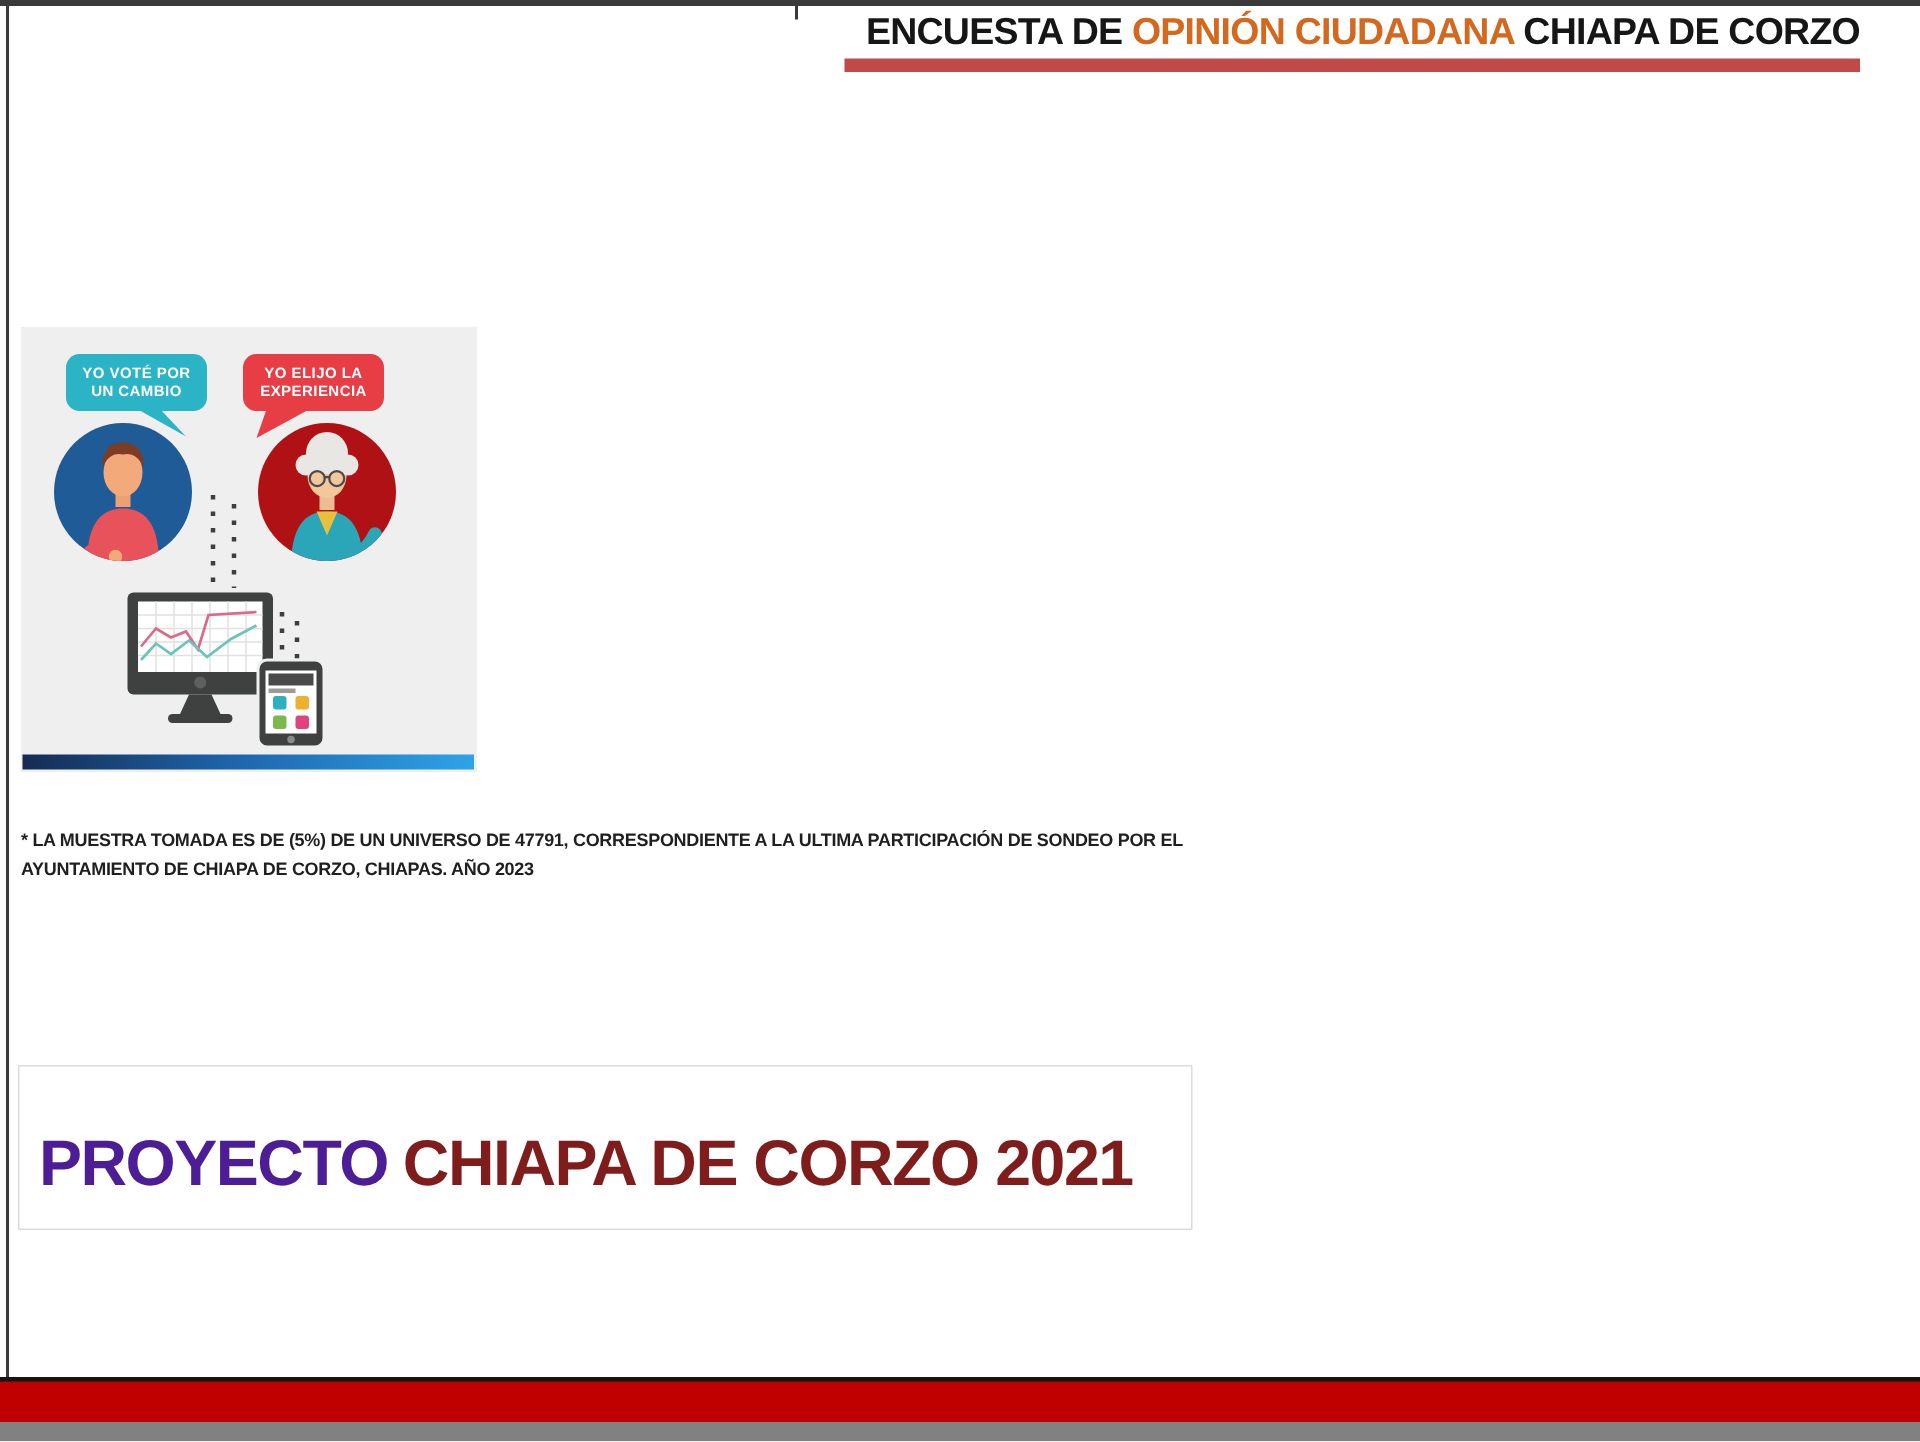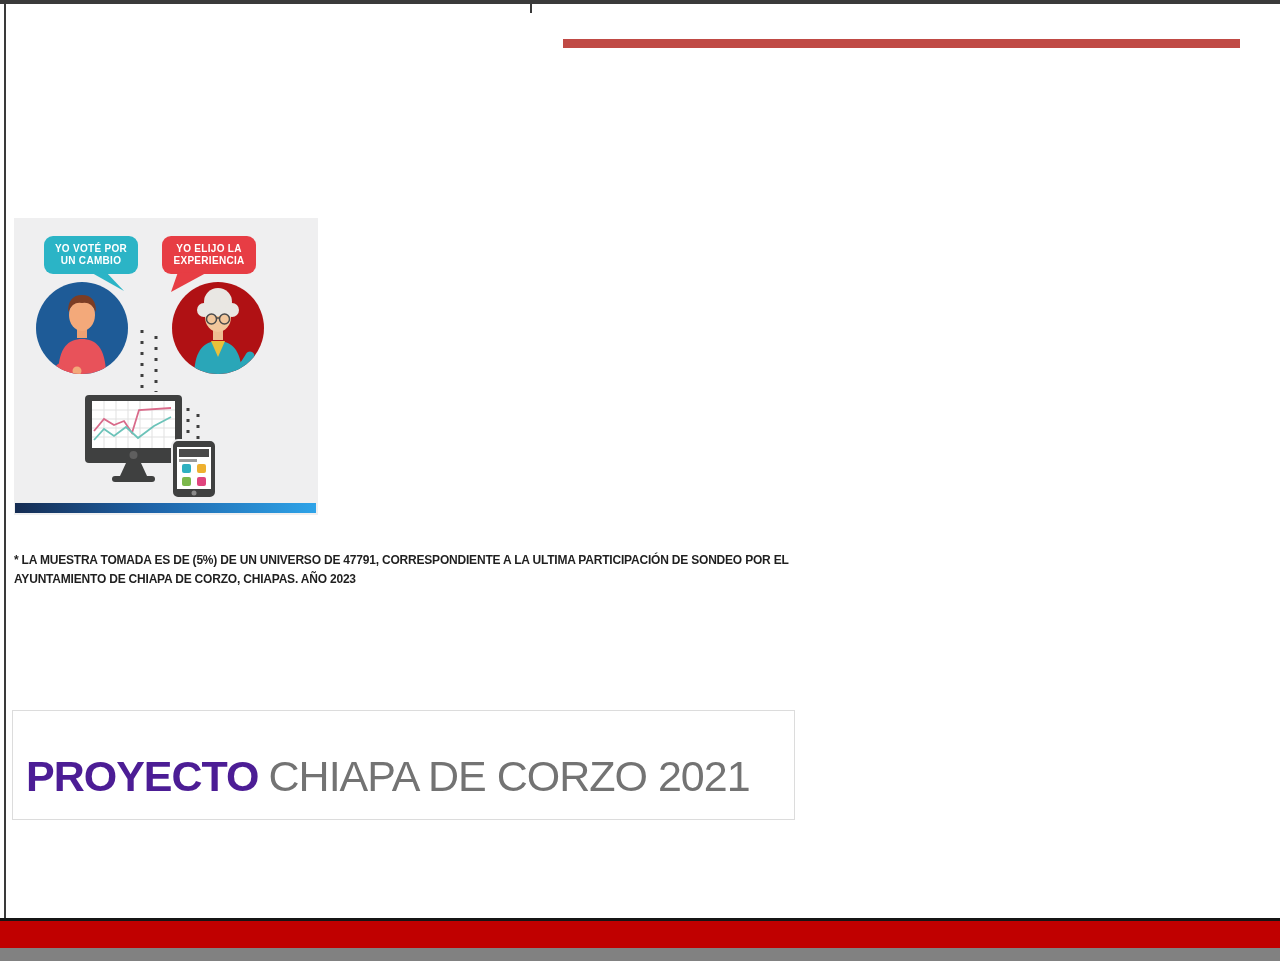--- a/index.html
+++ b/index.html
@@ -28,36 +28,37 @@
   
   .footnote{position:absolute;left:14px;top:551px;font-size:12px;line-height:19px;
             font-weight:bold;color:#1f1f1f;letter-spacing:-0.2px;white-space:nowrap;}
   
   .project-banner{position:absolute;left:12px;top:710px;width:783px;height:110px;
                   background:#ffffff;border:1px solid #dcdcdc;box-sizing:border-box;
                   display:flex;align-items:center;}
   .project-banner .text{padding-left:13px;padding-top:22px;font-size:43px;letter-spacing:-1px;
                         white-space:nowrap;}
   .project-banner .p-orange{color:#4c1d95;font-weight:bold;}
-  .project-banner .p-gray{color:#737373;font-weight:normal;margin-left:10px;}
+  .project-banner .p-gray{color:#7f1d1d;font-weight:bold;margin-left:10px;}
   
   .bottom-red{position:absolute;left:0;top:918px;width:1280px;height:30px;background:#c00000;
               border-top:3px solid #151515;box-sizing:border-box;}
   .bottom-gray{position:absolute;left:0;top:948px;width:1280px;height:13px;background:#818181;}
 </style>
 </head>
 <body>
 
 <div class="slide">
 
   <div class="top-bar"></div>
   <div class="left-line"></div>
   <div class="header-tick"></div>
   <div class="cursor-mark"></div>
 
+  <div class="header-text"><span>ENCUESTA DE </span><span class="orange">OPINIÓN CIUDADANA</span><span> CHIAPA DE CORZO</span></div>
   <div class="header-underline"></div>
 
   <div class="illustration">
     <svg width="304" height="297" viewBox="0 0 304 297">
       <defs>
         <linearGradient id="bluegrad" x1="0" y1="0" x2="1" y2="0">
           <stop offset="0" stop-color="#152c52"></stop>
           <stop offset="0.45" stop-color="#1e63a8"></stop>
           <stop offset="1" stop-color="#2ea3e8"></stop>
         </linearGradient>

